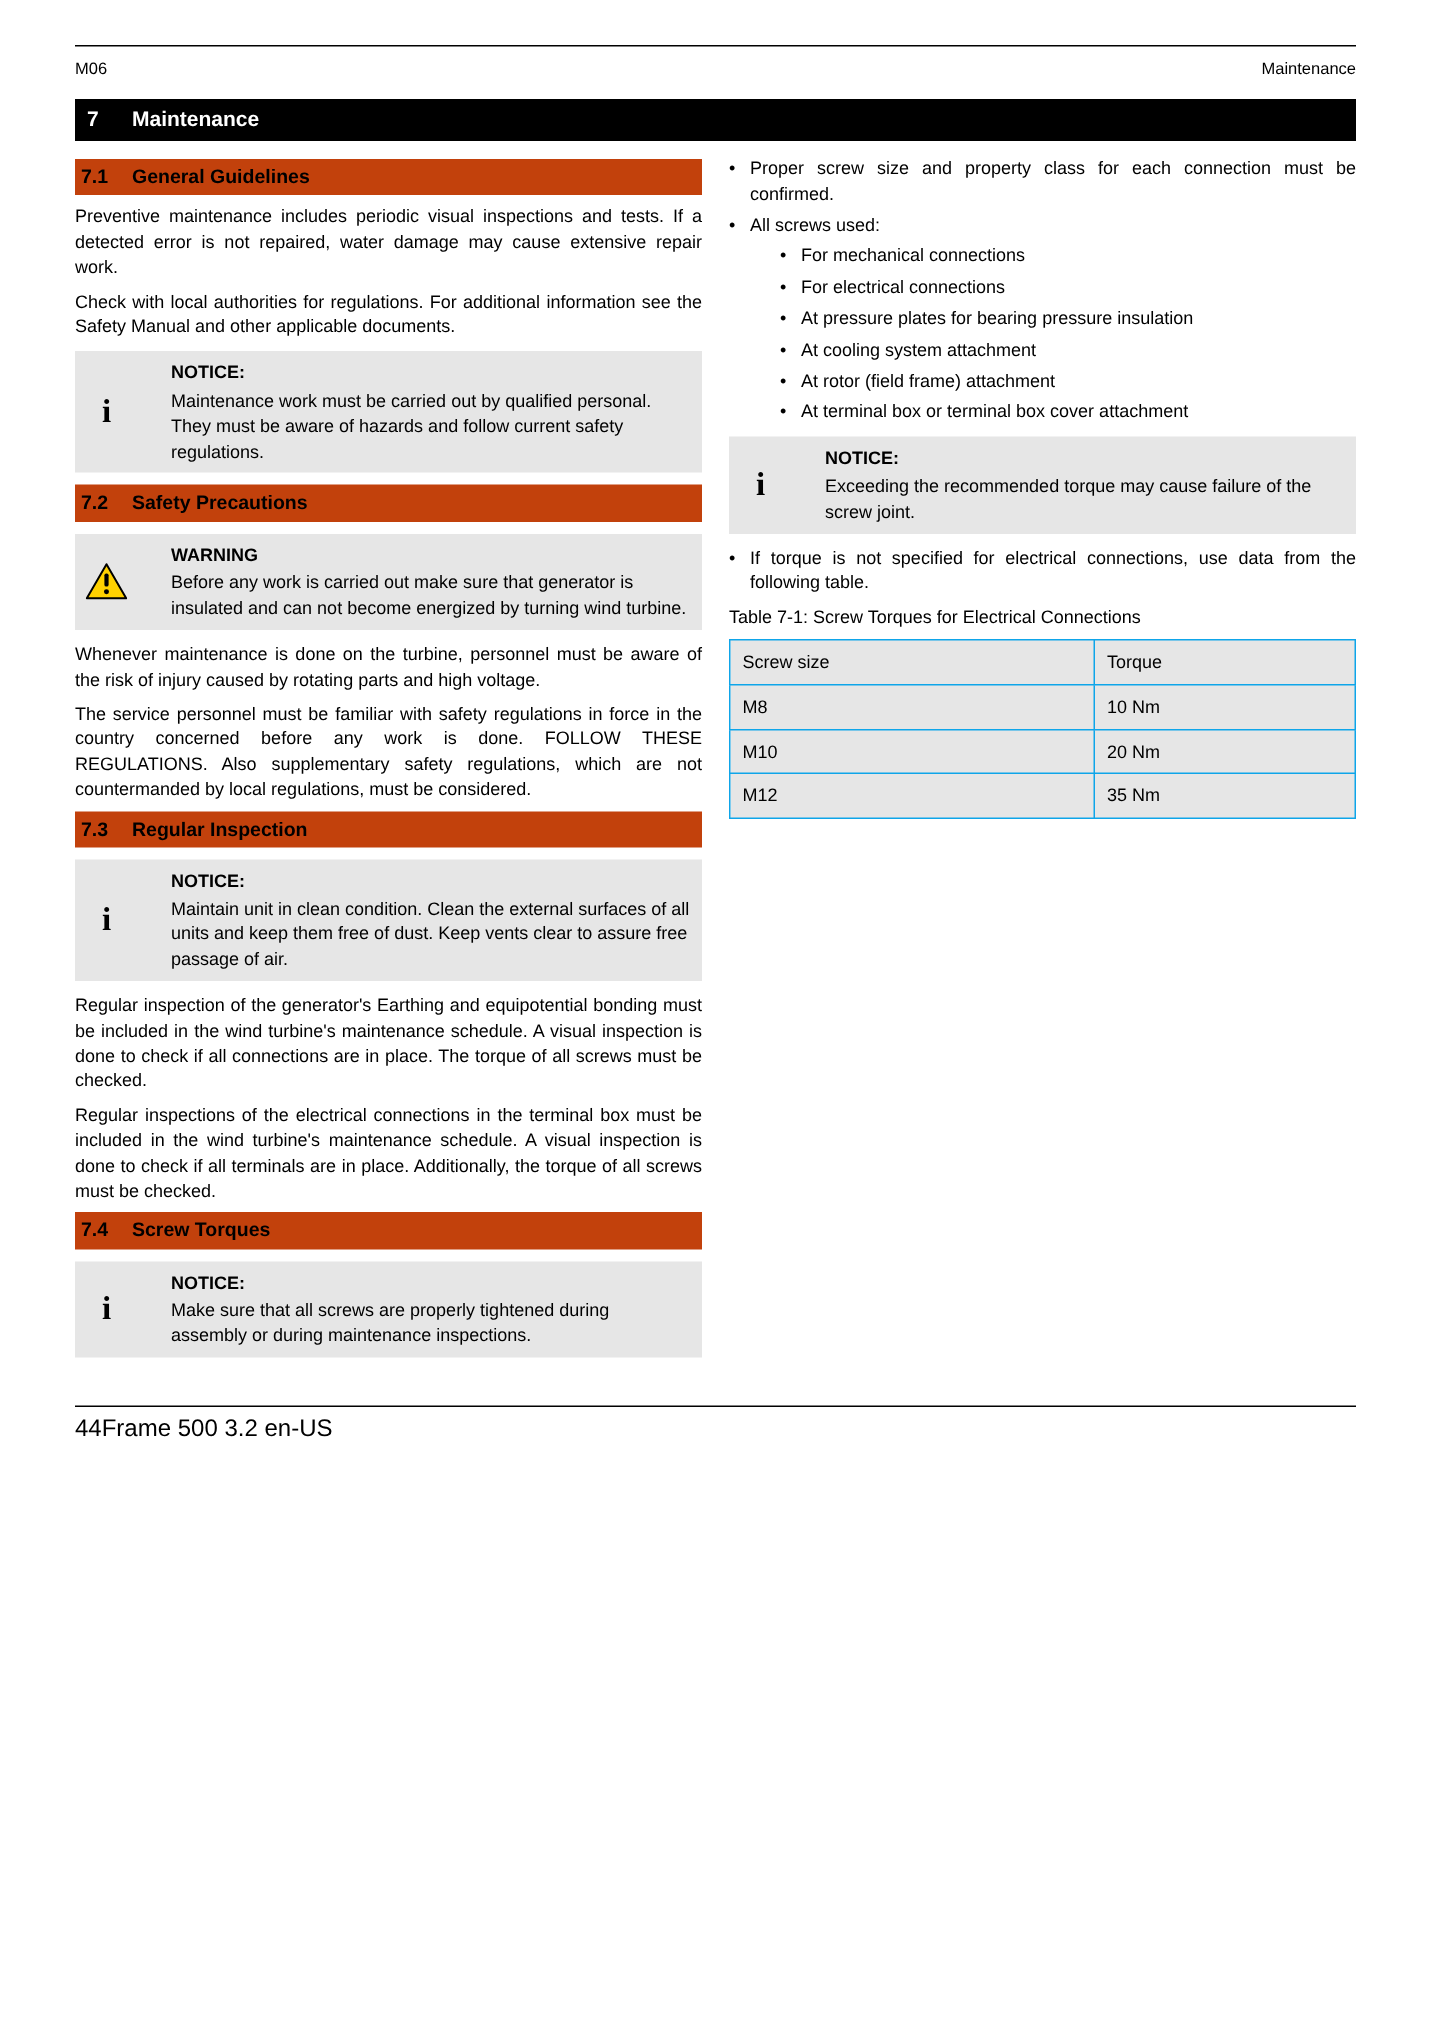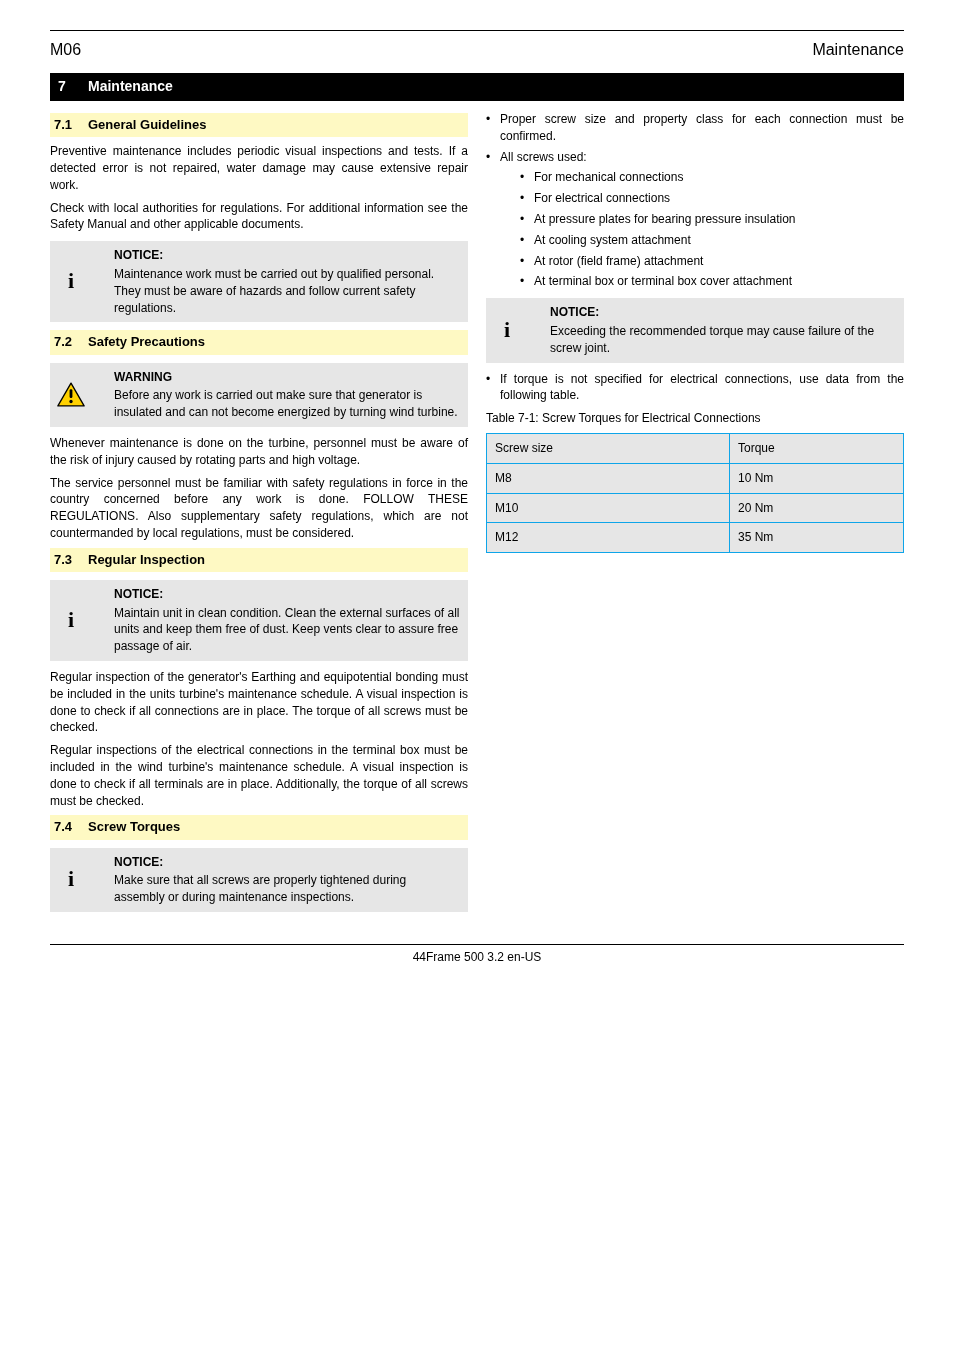--- a/index.html
+++ b/index.html
@@ -13,21 +13,21 @@
     font-size: 12px;
     line-height: 1.4;
   }
   .header-line {
     border-top: 1px solid #000;
     margin-bottom: 8px;
   }
   .header-row {
     display: flex;
     justify-content: space-between;
-    font-size: 16px;
+    font-size: 11px;
     margin-bottom: 12px;
   }
   .section-banner {
     background: #000;
     color: #fff;
     padding: 4px 8px;
     font-size: 14px;
     font-weight: bold;
     margin-bottom: 6px;
     display: flex;
@@ -38,21 +38,21 @@
   }
   .columns {
     display: flex;
     gap: 18px;
   }
   .col {
     flex: 1;
     min-width: 0;
   }
   .sub-head {
-    background: #fef9c3;
+    background: #c2410c;
     padding: 3px 4px;
     font-size: 13px;
     font-weight: bold;
     margin: 6px 0 6px 0;
     display: flex;
   }
   .sub-head .snum {
     width: 34px;
   }
   .para {
@@ -124,22 +124,22 @@
   table.torque tr:nth-child(even) td,
   table.torque tr:nth-child(even) th {
     background: #e6e6e6;
   }
   table.torque tr td, table.torque tr th { background:#e6e6e6; }
   .footer-line {
     border-top: 1px solid #000;
     margin-top: 24px;
     padding-top: 4px;
     display: flex;
-    justify-content: center;
-    font-size: 12px;
+    justify-content: flex-start;
+    font-size: 16px;
   }
   .warn-svg { width: 28px; height: 25px; }
 </style>
 </head>
 <body>
 
 <div class="header-line"></div>
 <div class="header-row">
   <span>M06</span>
   <span>Maintenance</span>
@@ -201,21 +201,21 @@
     <div class="callout">
       <div class="icon-cell">
         <span class="info-i">i</span>
       </div>
       <div class="body-cell">
         <div class="title">NOTICE:</div>
         <div>Maintain unit in clean condition. Clean the external surfaces of all units and keep them free of dust. Keep vents clear to assure free passage of air.</div>
       </div>
     </div>
 
-    <p class="para">Regular inspection of the generator's Earthing and equipotential bonding must be included in the units turbine's maintenance schedule. A visual inspection is done to check if all connections are in place. The torque of all screws must be checked.</p>
+    <p class="para">Regular inspection of the generator's Earthing and equipotential bonding must be included in the wind turbine's maintenance schedule. A visual inspection is done to check if all connections are in place. The torque of all screws must be checked.</p>
     <p class="para">Regular inspections of the electrical connections in the terminal box must be included in the wind turbine's maintenance schedule. A visual inspection is done to check if all terminals are in place. Additionally, the torque of all screws must be checked.</p>
 
     <div class="sub-head">
       <span class="snum">7.4</span>
       <span>Screw Torques</span>
     </div>
 
     <div class="callout">
       <div class="icon-cell">
         <span class="info-i">i</span>

